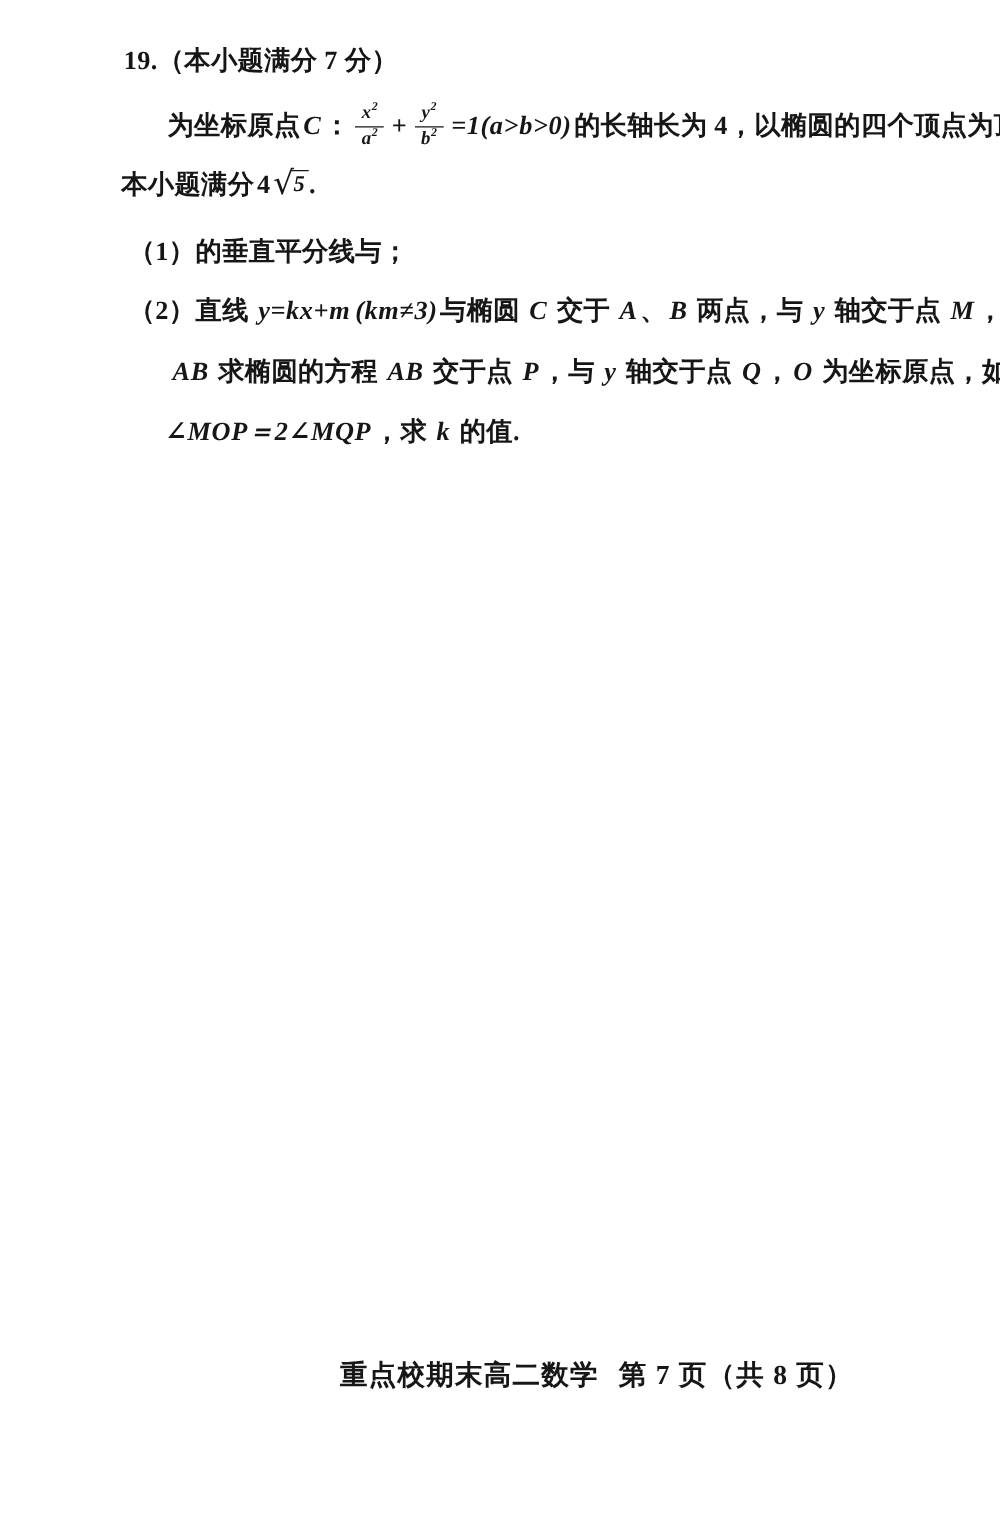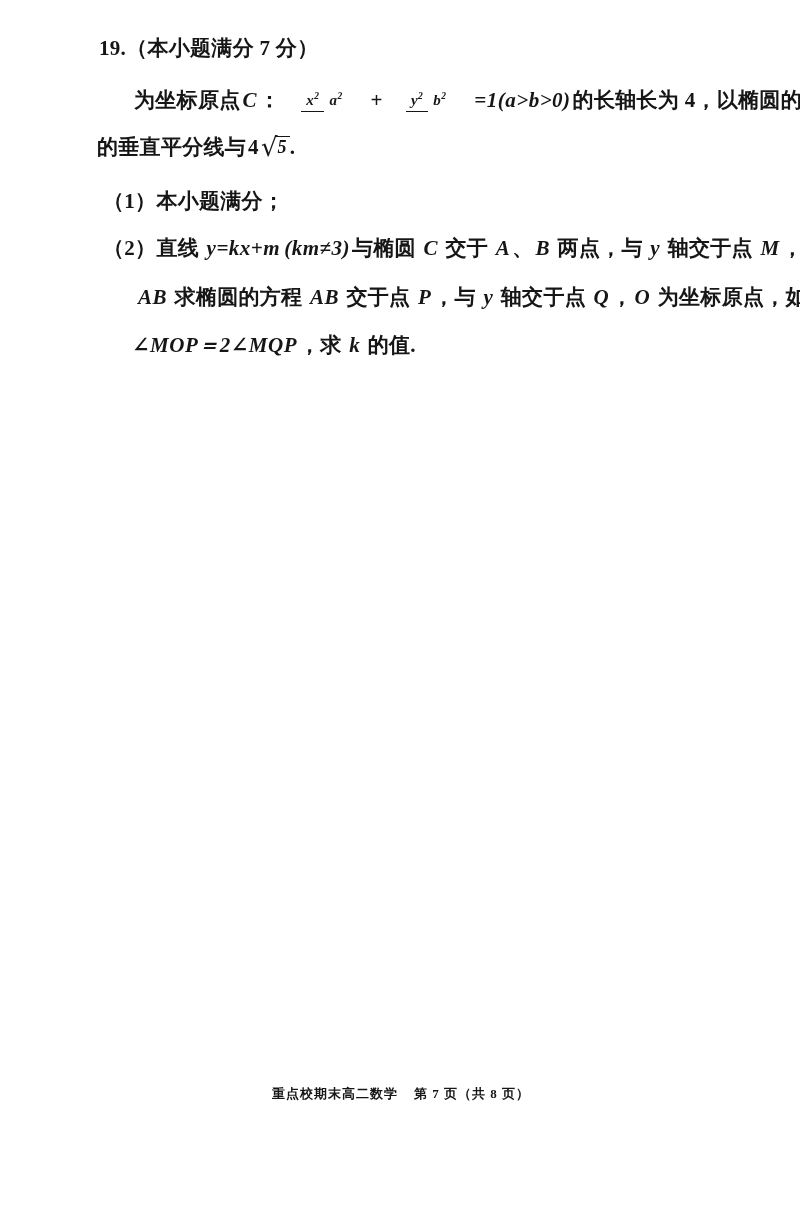--- a/index.html
+++ b/index.html
@@ -34,24 +34,24 @@
     font-family: "Liberation Serif", "DejaVu Serif", serif;
     font-style: italic;
     font-weight: 600;
     letter-spacing: 0.5px;
     padding: 0 2px;
   }
   .num-u { font-style: normal; }
   
   .frac {
     display: inline-flex;
-    flex-direction: row;
+    flex-direction: column;
     align-items: center;
     line-height: 1;
-    margin: 0 21px;
+    margin: 0 4px;
     font-size: 15px;
     transform: translateY(1px);
   }
   .frac .fnum, .frac .fden {
     display: block;
     padding: 2px 5px 3px 5px;
     text-align: center;
   }
   .frac .fnum { border-bottom: 1.8px solid #161616; }
   .frac .math { padding: 0; }
@@ -73,21 +73,21 @@
   }
   .radicand {
     font-style: italic;
     font-size: 18px;
     border-top: 1.8px solid #161616;
     padding: 1px 3px 0 2px;
   }
   .footer {
     position: absolute;
     white-space: nowrap;
-    font-size: 13px;
+    font-size: 22px;
     font-weight: 700;
     letter-spacing: 1px;
   }
   .footer .gap { margin-left: 16px; }
 </style>
 </head>
 <body style="background: rgb(255, 255, 255); color: rgb(22, 22, 22);">
 
 <div class="page">
 
@@ -106,31 +106,31 @@
     <span class="math num-u">+</span>
     <span class="frac">
       <span class="fnum"><span class="math">y</span><sup>2</sup></span>
       <span class="fden"><span class="math">b</span><sup>2</sup></span>
     </span>
     <span class="math">=1(a&gt;b&gt;0)</span>
     <span>的长轴长为 4，以椭圆的四个顶点为顶点的</span>
   </div>
 
   <div class="line flexline" style="left:97px; top:133px; height:28px;">
-    <span>的垂直平分线与</span>
+    <span>本小题满分</span>
     <span class="math num-u">4</span>
     <span class="sqrt">
       <span class="sqrt-sym">√</span>
       <span class="radicand">5</span>
     </span>
     <span>.</span>
   </div>
 
   <div class="line" style="left:103px; top:189px;">
-    <span>（1）</span><span>本小题满分；</span>
+    <span>（1）</span><span>的垂直平分线与；</span>
   </div>
 
   <div class="line" style="left:103px; top:236px;">
     <span>（2）</span><span>直线 </span><span class="math">y=kx+m</span><span class="math">(km≠3)</span><span>与椭圆 </span><span class="math">C</span><span> 交于 </span><span class="math">A</span><span>、</span><span class="math">B</span><span> 两点，与 </span><span class="math">y</span><span> 轴交于点 </span><span class="math">M</span><span>，线段</span>
   </div>
 
   <div class="line" style="left:136px; top:285px;">
     <span class="math">AB</span><span> 求椭圆的方程 </span><span class="math">AB</span><span> 交于点 </span><span class="math">P</span><span>，与 </span><span class="math">y</span><span> 轴交于点 </span><span class="math">Q</span><span>，</span><span class="math">O</span><span> 为坐标原点，如果</span>
   </div>
 

